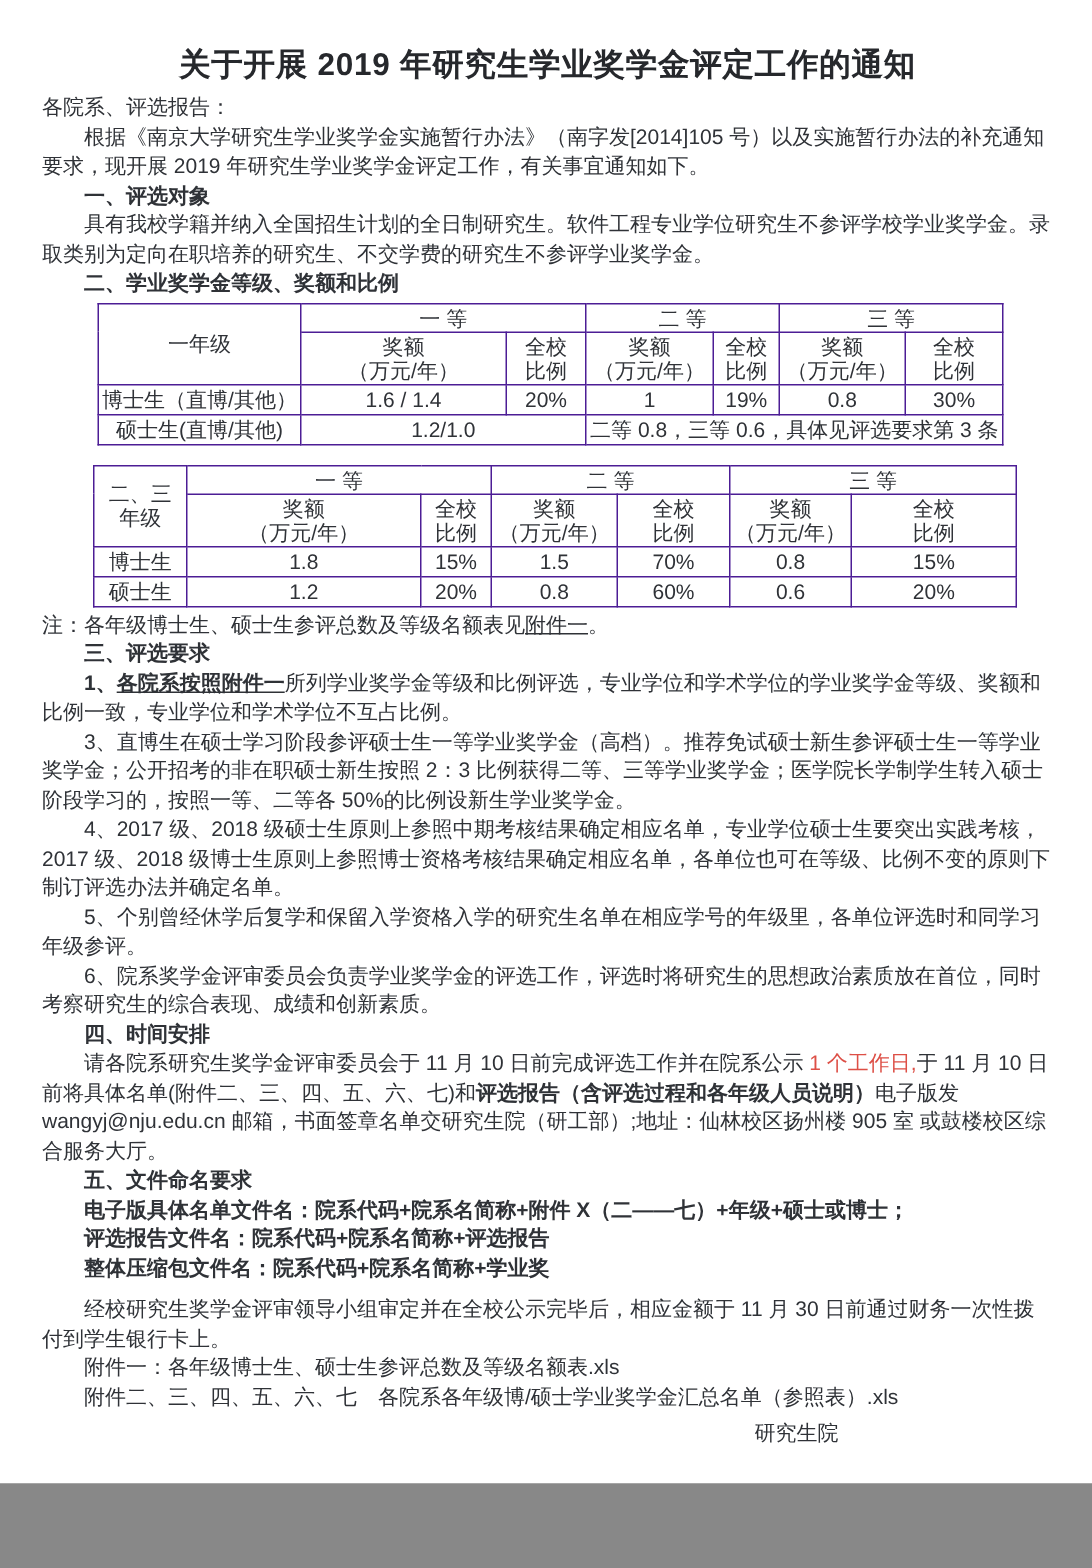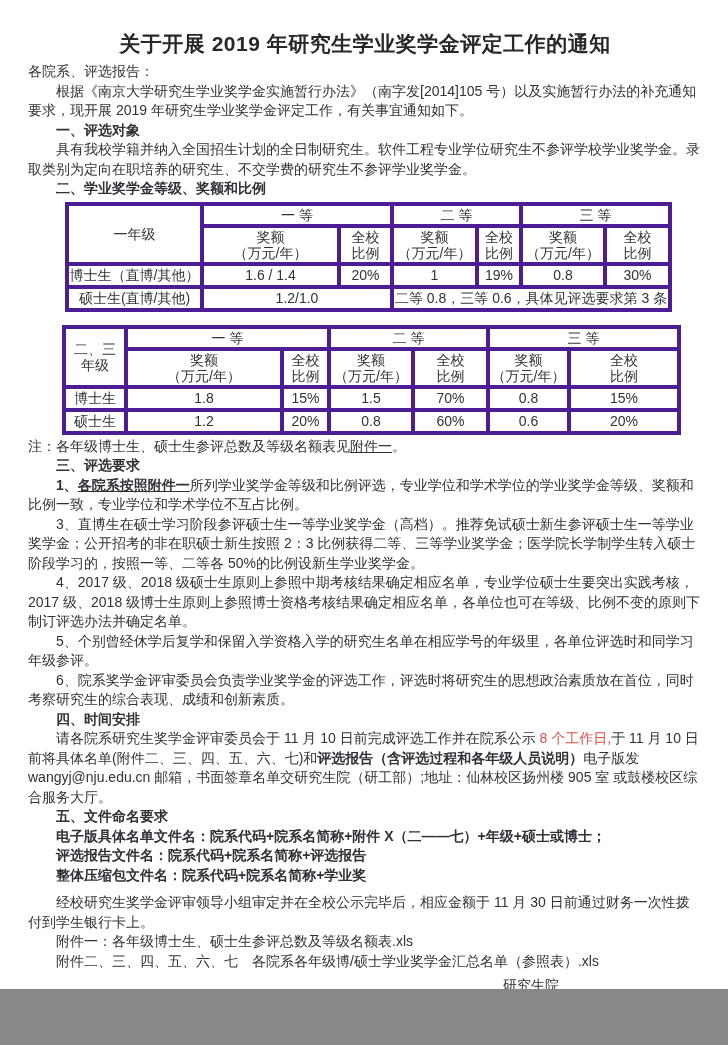--- a/index.html
+++ b/index.html
@@ -23,21 +23,21 @@
   p{margin:0;}
   .ind{text-indent:2em;}
   .h{font-weight:700;}
   .bold{font-weight:700;}
   .bu{font-weight:700;text-decoration:underline;}
   .u{text-decoration:underline;}
   .red{color:#dd4f46;}
   table{border-collapse:collapse;table-layout:fixed;text-align:center;font-size:14px;color:#2f3237;}
   .t1{width:603px;margin:3px 0 13px 37px;}
   .t2{width:615px;margin:0 0 2px 34px;}
-  td{border:4px solid #4c1d95;padding:0;line-height:16px;font-weight:400;vertical-align:middle;}
+  td{border:1px solid #4c1d95;padding:0;line-height:16px;font-weight:400;vertical-align:middle;}
   .hrow1 td{height:18px;}
   .hrow2 td{height:34px;}
   .drow td{height:19px;}
   .gap{height:8px;}
   .sig{margin:2px 0 0 368px;width:270px;text-align:center;line-height:24px;}
 </style>
 </head>
 <body>
 
 <div class="page">
@@ -143,21 +143,21 @@
   <p><span>注：各年级博士生、硕士生参评总数及等级名额表见</span><span class="u">附件一</span><span>。</span></p>
 
   <p class="h ind">三、评选要求</p>
   <p class="ind"><span class="bold">1、</span><span class="bu">各院系按照附件一</span><span>所列学业奖学金等级和比例评选，专业学位和学术学位的学业奖学金等级、奖额和比例一致，专业学位和学术学位不互占比例。</span></p>
   <p class="ind">3、直博生在硕士学习阶段参评硕士生一等学业奖学金（高档）。推荐免试硕士新生参评硕士生一等学业奖学金；公开招考的非在职硕士新生按照 2：3 比例获得二等、三等学业奖学金；医学院长学制学生转入硕士阶段学习的，按照一等、二等各 50%的比例设新生学业奖学金。</p>
   <p class="ind">4、2017 级、2018 级硕士生原则上参照中期考核结果确定相应名单，专业学位硕士生要突出实践考核，2017 级、2018 级博士生原则上参照博士资格考核结果确定相应名单，各单位也可在等级、比例不变的原则下制订评选办法并确定名单。</p>
   <p class="ind">5、个别曾经休学后复学和保留入学资格入学的研究生名单在相应学号的年级里，各单位评选时和同学习年级参评。</p>
   <p class="ind">6、院系奖学金评审委员会负责学业奖学金的评选工作，评选时将研究生的思想政治素质放在首位，同时考察研究生的综合表现、成绩和创新素质。</p>
 
   <p class="h ind">四、时间安排</p>
-  <p class="ind"><span>请各院系研究生奖学金评审委员会于 11 月 10 日前完成评选工作并在院系公示 </span><span class="red">8 个工作日,</span><span>于 11 月 10 日前将具体名单(附件二、三、四、五、六、七)和</span><span class="bold">评选报告（含评选过程和各年级人员说明）</span><span>电子版发 </span><span>wangyj@nju.edu.cn</span><span> 邮箱，书面签章名单交研究生院（研工部）;地址：仙林校区扬州楼 905 室 或鼓楼校区综合服务大厅。</span></p>
+  <p class="ind"><span>请各院系研究生奖学金评审委员会于 11 月 10 日前完成评选工作并在院系公示 </span><span class="red">1 个工作日,</span><span>于 11 月 10 日前将具体名单(附件二、三、四、五、六、七)和</span><span class="bold">评选报告（含评选过程和各年级人员说明）</span><span>电子版发 </span><span>wangyj@nju.edu.cn</span><span> 邮箱，书面签章名单交研究生院（研工部）;地址：仙林校区扬州楼 905 室 或鼓楼校区综合服务大厅。</span></p>
 
   <p class="h ind">五、文件命名要求</p>
   <p class="h ind">电子版具体名单文件名：院系代码+院系名简称+附件 X（二——七）+年级+硕士或博士；</p>
   <p class="h ind">评选报告文件名：院系代码+院系名简称+评选报告</p>
   <p class="h ind">整体压缩包文件名：院系代码+院系名简称+学业奖</p>
 
   <div class="gap"></div>
 
   <p class="ind">经校研究生奖学金评审领导小组审定并在全校公示完毕后，相应金额于 11 月 30 日前通过财务一次性拨付到学生银行卡上。</p>
   <p class="ind">附件一：各年级博士生、硕士生参评总数及等级名额表.xls</p>

